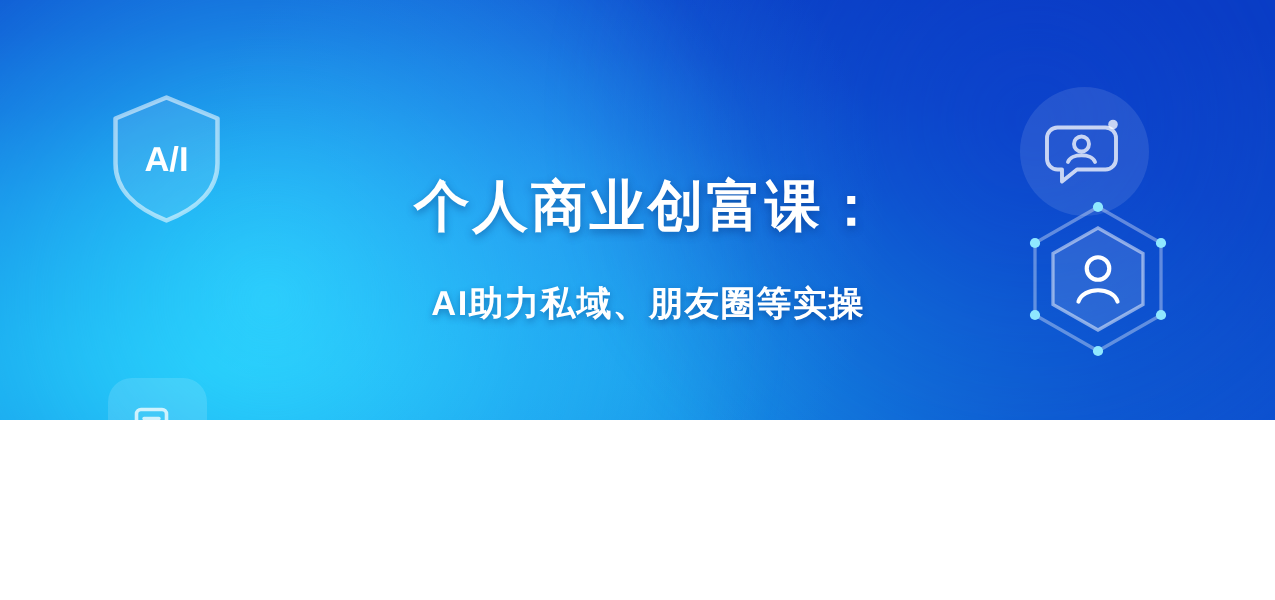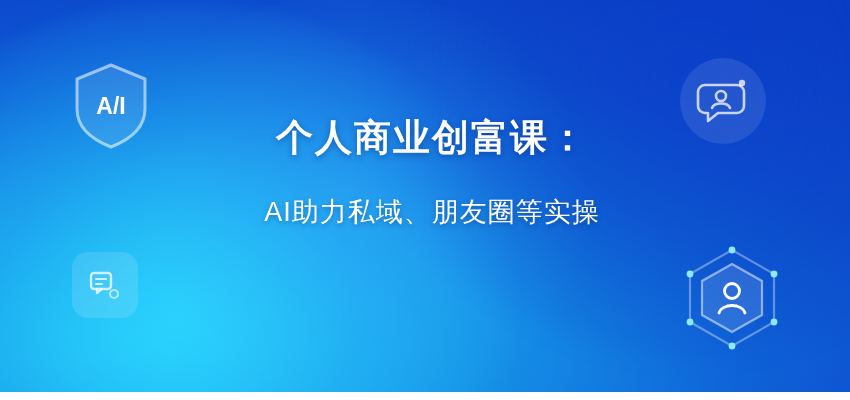--- a/index.html
+++ b/index.html
@@ -3,21 +3,21 @@
 <meta charset="utf-8">
 <style>
   html, body {
     margin: 0;
     padding: 0;
     background: #ffffff;
   }
   #banner {
     position: relative;
     width: 850px;
-    height: 392px;
+    height: 280px;
     overflow: hidden;
     background: radial-gradient(ellipse 120% 110% at 18% 88%, #1fc8f5 0%, #17a9ec 18%, #1488e4 38%, #0f63d8 58%, #0d4fd0 74%, #0a3fc8 100%);
     font-family: "Liberation Sans", sans-serif;
   }
   
   .glow-a {
     position: absolute;
     left: -180px;
     bottom: -230px;
     width: 720px;
@@ -107,25 +107,25 @@
   .line1, .line2 {
     font-weight: 700;
     font-size: 37px;
     letter-spacing: 2px;
     line-height: 52px;
     color: #ffffff;
     text-shadow: 0 2px 6px rgba(3,40,110,0.45);
     white-space: nowrap;
   }
   .line3 {
-    font-weight: 400;
-    font-size: 27px;
+    font-weight: 700;
+    font-size: 23px;
     letter-spacing: 1px;
     line-height: 52px;
-    margin-top: 22px;
+    margin-top: 12px;
     color: #ffffff;
     text-shadow: 0 2px 5px rgba(3,40,110,0.40);
     white-space: nowrap;
   }
 </style>
 </head>
 <body>
 
 <div id="banner">
 

